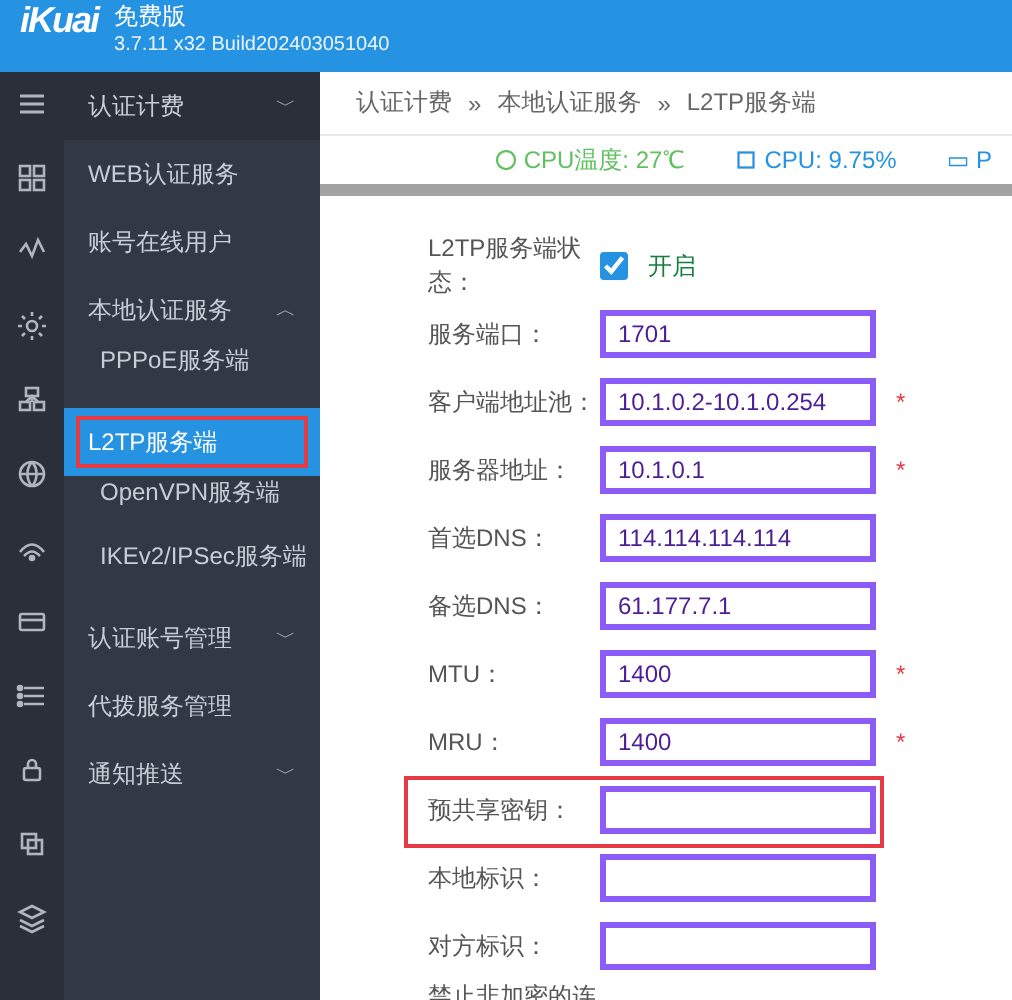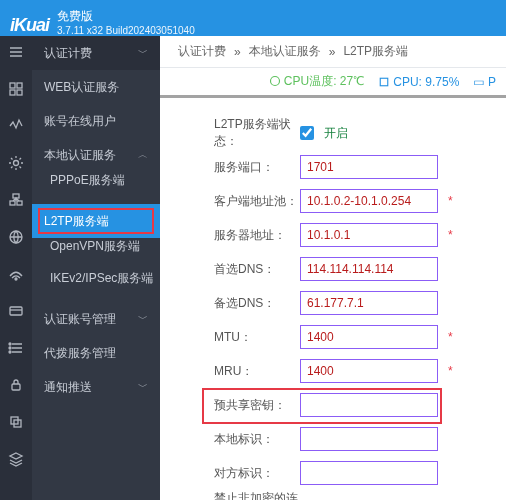--- a/index.html
+++ b/index.html
@@ -1,41 +1,41 @@
 <!DOCTYPE html>
 <html><head>
 <meta charset="utf-8">
 <style>
 *{box-sizing:border-box;margin:0;padding:0;font-family:"Microsoft YaHei",Arial,sans-serif;font-size:12px}
 body{width:506px;height:500px;overflow:hidden;background:#fff}
-.topbar{height:36px;background:#2692e2;color:#fff;display:flex;align-items:flex-end;padding-left:10px}
+.topbar{height:36px;background:#2692e2;color:#fff;display:flex;align-items:flex-start;padding-left:10px}
 .logo{font-size:18px;font-weight:bold;font-style:italic;letter-spacing:-1px}
 .ver{margin-left:8px}
 .ver-sm{font-size:10px;opacity:.9}
 .wrap{display:flex;height:464px}
 .rail{width:32px;background:#2a2f3a;display:flex;flex-direction:column;align-items:center;padding-top:8px;gap:18px}
 .rail svg{width:16px;height:16px;opacity:.85}
 .sidebar{width:128px;background:#323844;color:#c8cdd6;overflow:hidden}
 .nav-item{height:34px;display:flex;align-items:center;padding:0 12px;justify-content:space-between;cursor:pointer}
 .nav-item.dark{background:#2a2f3a}
 .nav-item.sel{background:#2692e2;color:#fff;position:relative}
 .sel-box{position:absolute;left:6px;right:6px;top:4px;bottom:4px;border:2px solid #e63946;pointer-events:none}
 .sub{padding-left:18px;height:32px;display:flex;align-items:flex-start;font-size:12px;cursor:pointer}
 .chev{font-size:10px;opacity:.7}
 .main{flex:1;background:#fff;overflow:hidden}
 .crumb{height:32px;border-bottom:1px solid #e5e8ec;display:flex;align-items:center;padding:0 14px;color:#666}
 .crumb span{margin:0 4px}
-.status{height:30px;display:flex;align-items:center;justify-content:flex-end;padding:0 10px;gap:14px;color:#5ec15e;border-bottom:3px solid #a3a3a3}
+.status{height:30px;display:flex;align-items:center;justify-content:flex-end;padding:0 10px;gap:25px;color:#5ec15e;border-bottom:6px solid #a3a3a3}
 .status .m{color:#2692e2}
 .status svg{width:12px;height:12px;vertical-align:-2px;margin-right:3px}
 .form{padding:18px 0 0 0}
 .row{display:flex;align-items:center;height:34px}
 .lab{width:140px;text-align:left;padding-left:54px;color:#555}
 .val{flex:1;display:flex;align-items:center;gap:6px}
-.inp{width:138px;height:24px;border:1px solid #8b5cf6;padding:0 6px;color:#b91c1c}
+.inp{width:138px;height:24px;border:3px solid #8b5cf6;padding:0 6px;color:#4c1d95}
 .chk{width:14px;height:14px;accent-color:#2692e2}
 .chkl{color:#15803d;margin-left:4px}
 .star{color:#e63946;margin-left:4px}
 .hl{position:relative}
 .hl::after{content:"";position:absolute;left:-98px;top:-5px;width:236px;height:32px;border:2px solid #e63946;pointer-events:none}
 </style>
 </head>
 <body>
 
 <div class="topbar">

